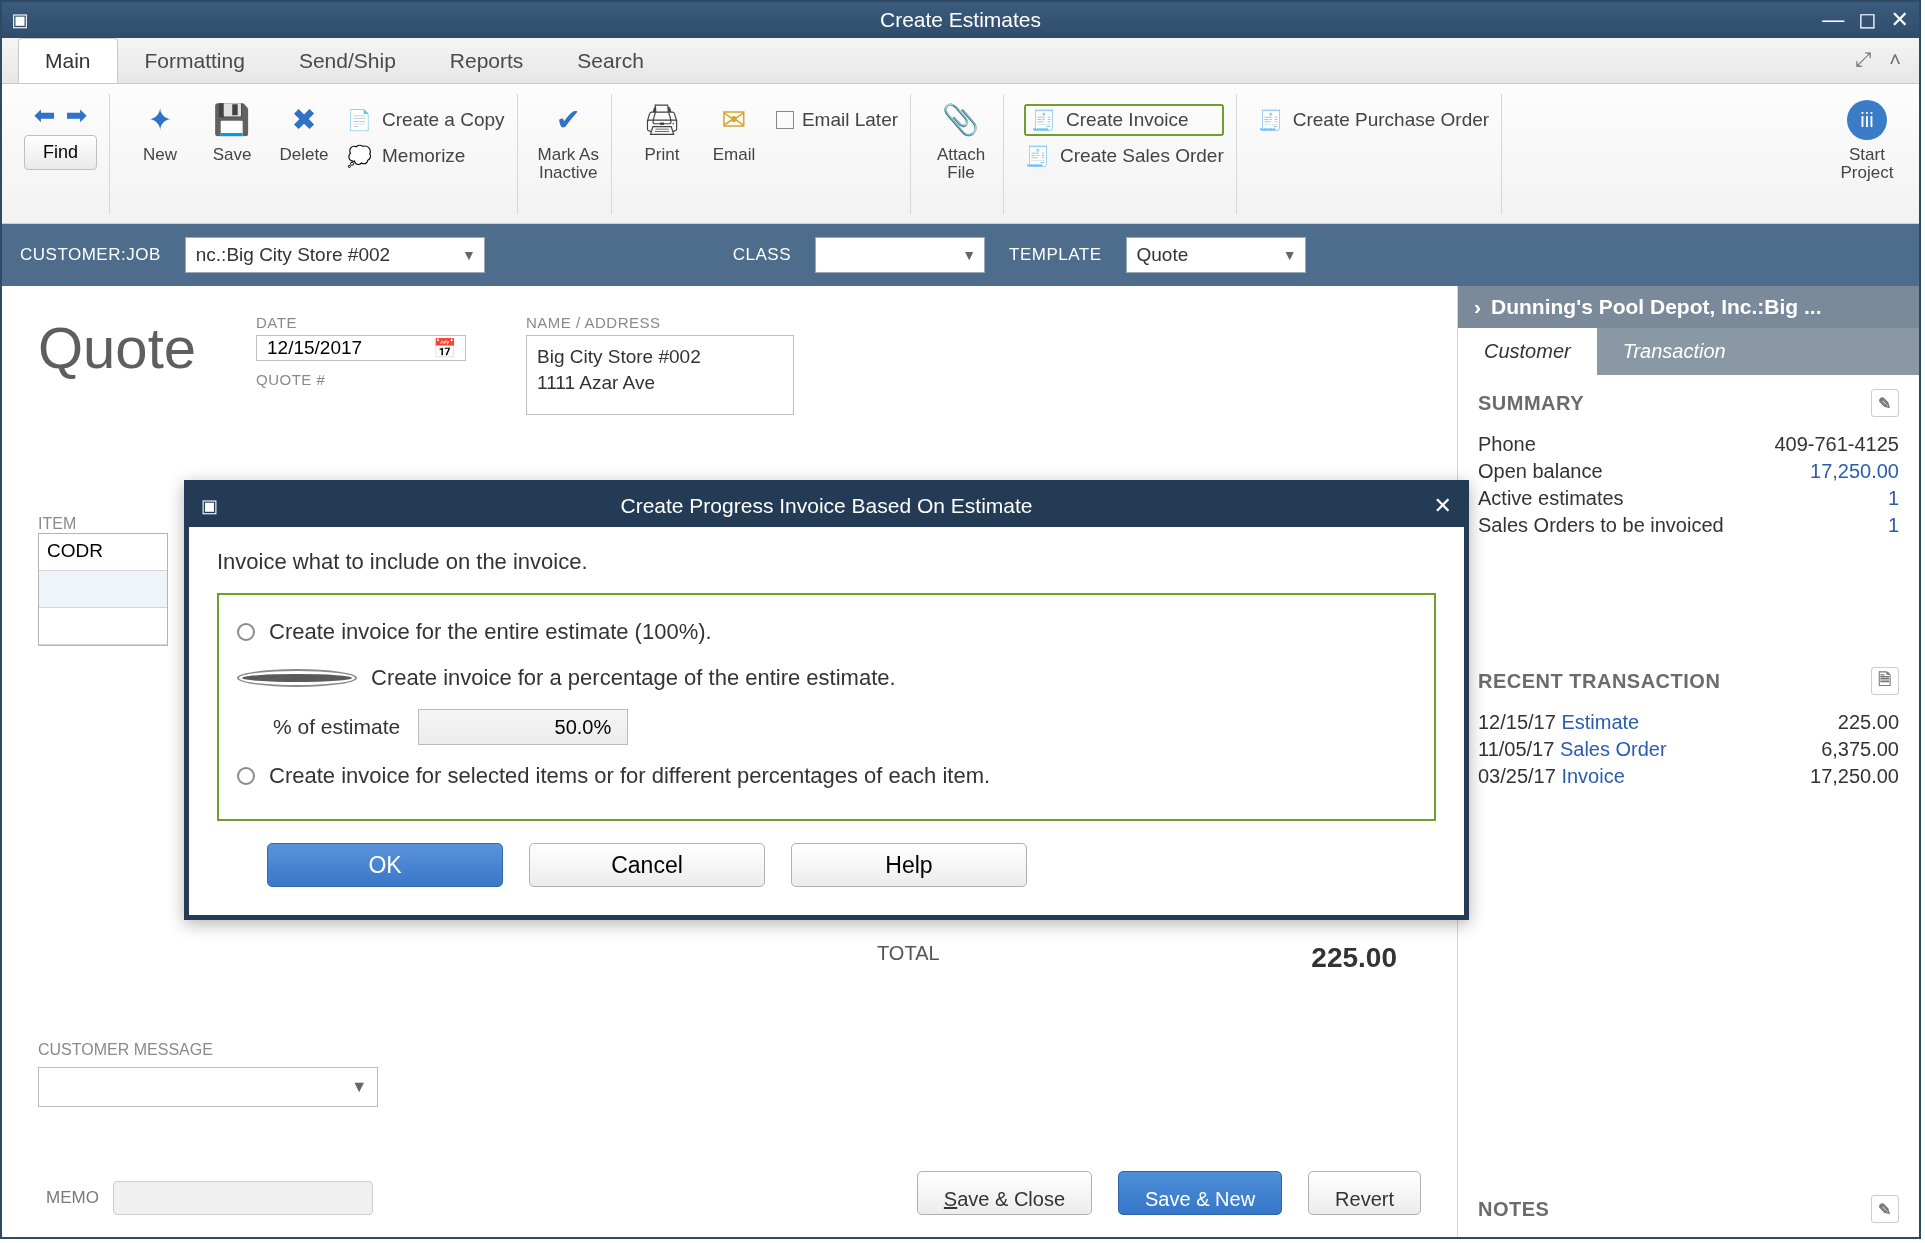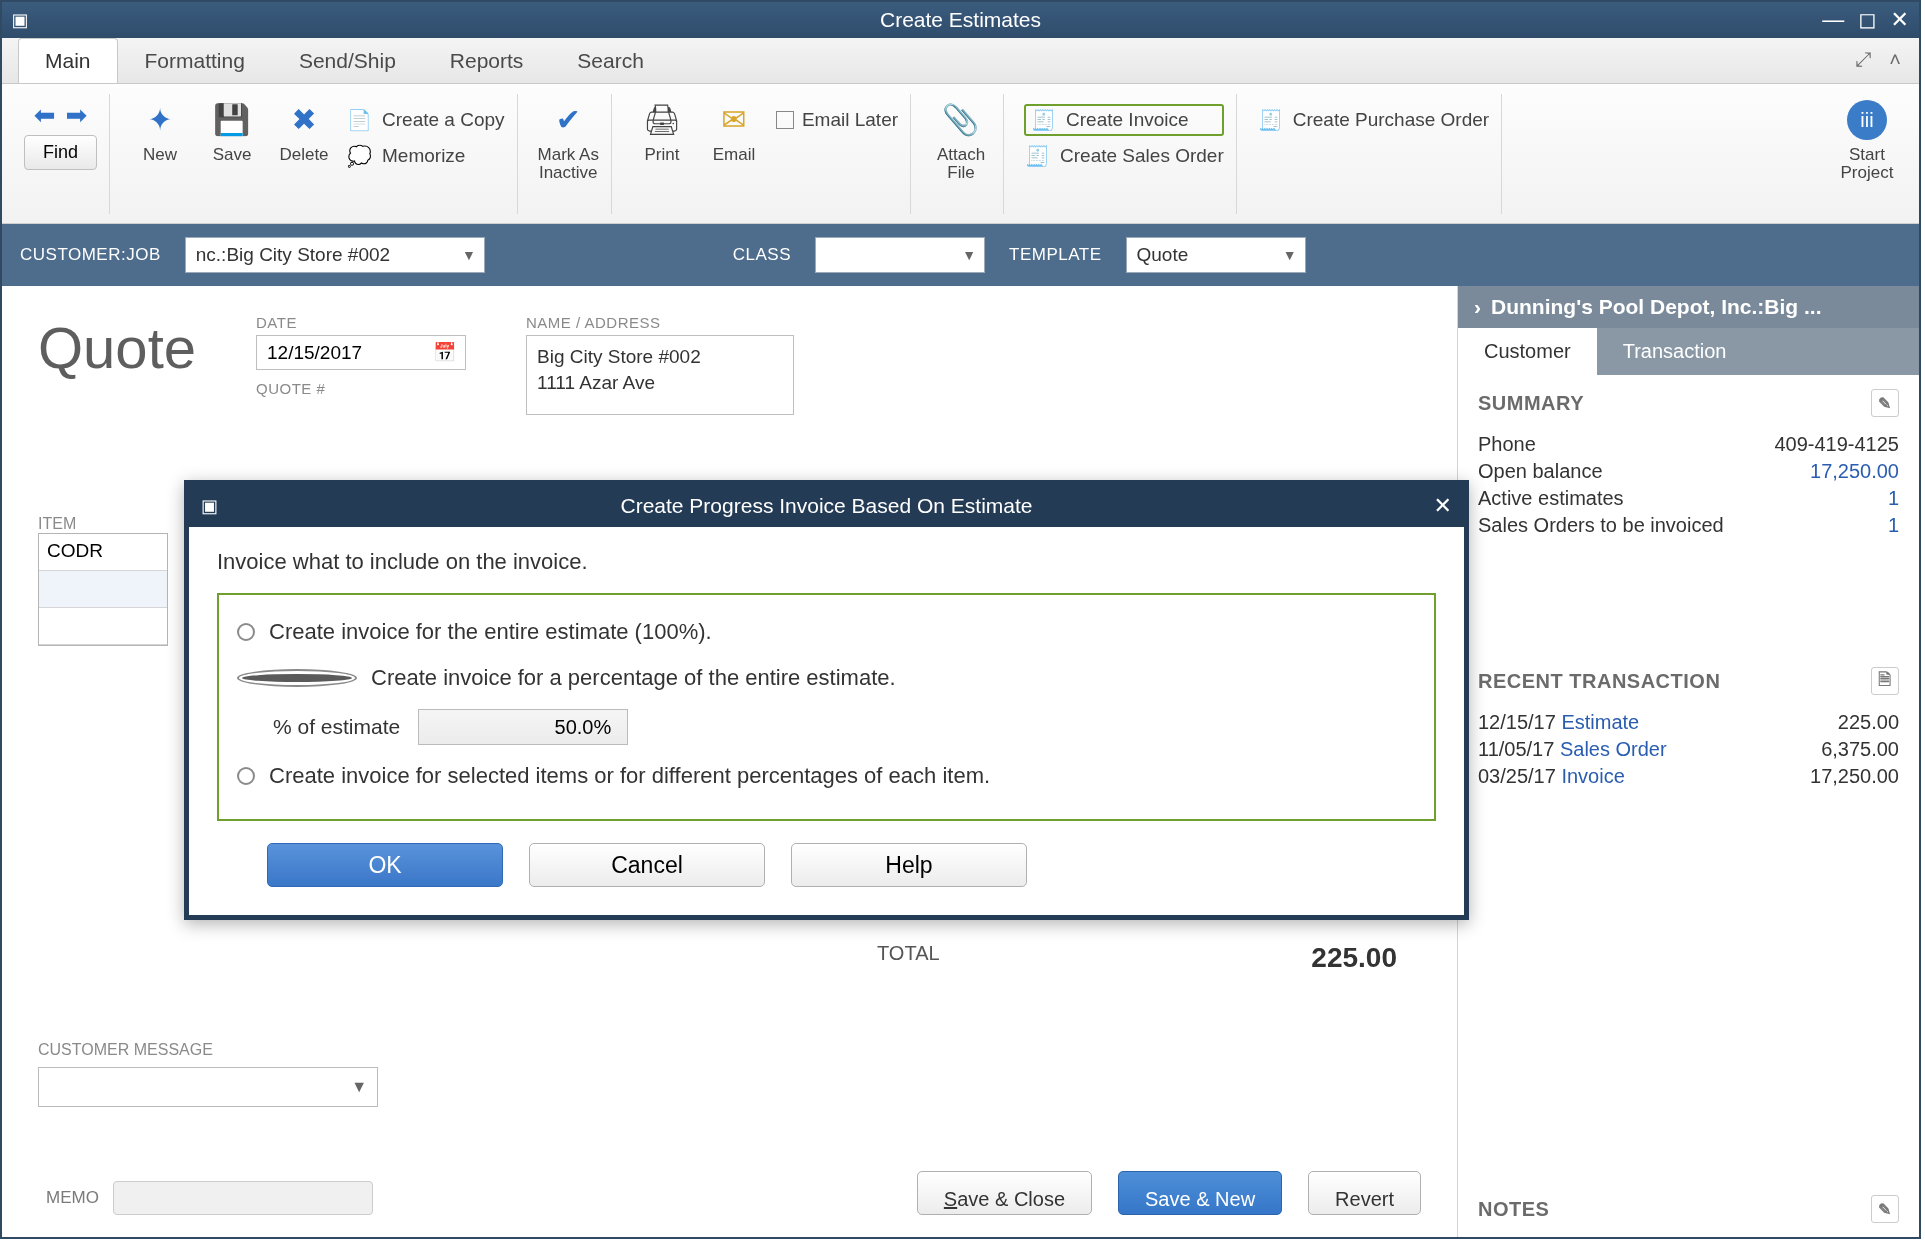--- a/index.html
+++ b/index.html
@@ -29,30 +29,30 @@
 .highlight{border:2px solid #6fa02e;border-radius:3px;padding:2px 4px;}
 .bluebar{height:62px;background:#4e6c8c;display:flex;align-items:center;gap:24px;padding:0 18px;color:#fff;font-size:17px;}
 .bluebar .lbl{letter-spacing:0.5px;}
 .sel{background:#fff;color:#333;border:1px solid #9aaabb;height:36px;min-width:120px;display:flex;align-items:center;padding:0 10px;position:relative;font-size:19px;}
 .sel .arr{position:absolute;right:8px;color:#666;font-size:14px;}
 .workarea{display:flex;height:calc(100% - 36px - 46px - 140px - 62px);}
 .main{flex:1;padding:28px 36px 20px;position:relative;}
 .side{width:462px;background:#f3f3f3;border-left:1px solid #d4d4d4;display:flex;flex-direction:column;}
 .sidehdr{height:42px;background:#7a8a9a;color:#fff;display:flex;align-items:center;padding:0 16px;font-size:21px;font-weight:bold;gap:10px;}
 .sidetabs{display:flex;background:#8a98a6;}
-.sidetab{padding:12px 26px;font-size:20px;background:#8a98a6;color:#fff;}
+.sidetab{padding:12px 26px;font-size:20px;background:#8a98a6;color:#fff;font-style:italic;}
 .sidetab.active{background:#fff;color:#333;}
 .sidebody{background:#fff;flex:1;padding:14px 20px;font-size:20px;color:#333;display:flex;flex-direction:column;gap:14px;}
 .sectitle{font-weight:bold;color:#6b6b6b;letter-spacing:0.5px;display:flex;align-items:center;justify-content:space-between;}
 .pencil{width:28px;height:28px;border:1px solid #ccc;border-radius:3px;display:flex;align-items:center;justify-content:center;font-size:16px;color:#777;}
 .kv{display:flex;justify-content:space-between;font-size:20px;padding:2px 0;}
 .kv .v.link{color:#2a5db0;}
 .quoteTitle{font-size:58px;color:#5e5e5e;font-weight:300;margin-bottom:10px;}
 .fieldlbl{font-size:15px;color:#8a8a8a;letter-spacing:0.5px;margin-bottom:4px;}
-.dateinp{border:1px solid #bfbfbf;height:35px;width:210px;display:flex;align-items:center;padding:0 10px;font-size:19px;position:relative;}
+.dateinp{border:1px solid #bfbfbf;height:26px;width:210px;display:flex;align-items:center;padding:0 10px;font-size:19px;position:relative;}
 .dateinp .cal{position:absolute;right:8px;color:#777;}
 .addr{border:1px solid #bfbfbf;width:268px;height:80px;padding:8px 10px;font-size:19px;color:#333;line-height:1.35;background:#fff;}
 .itemhdr{font-size:16px;color:#8a8a8a;margin-top:100px;}
 .itbl{border:1px solid #b5b5b5;width:130px;}
 .itbl .cell{height:37px;border-bottom:1px solid #d5d5d5;padding:6px 8px;font-size:19px;}
 .itbl .cell.alt{background:#eef4fa;}
 .totals{position:absolute;right:60px;top:540px;width:520px;font-size:20px;color:#555;}
 .totrow{display:flex;justify-content:space-between;padding:14px 0;}
 .totrow.big{font-size:28px;font-weight:bold;color:#333;}
 .bottomrow{position:absolute;bottom:22px;left:44px;right:36px;display:flex;align-items:flex-end;justify-content:space-between;}
@@ -290,21 +290,21 @@
         <div class="sidetab">Transaction</div>
       </div>
       <div class="sidebody">
         <div class="sectitle">
             <span>SUMMARY</span>
             <span class="pencil">✎</span>
           </div>
         <div>
           <div class="kv">
               <span>Phone</span>
-              <span class="v">409-419-4125</span>
+              <span class="v">409-761-4125</span>
             </div>
           <div class="kv">
               <span>Open balance</span>
               <span class="v link">17,250.00</span>
             </div>
           <div class="kv">
               <span>Active estimates</span>
               <span class="v link">1</span>
             </div>
           <div class="kv">

